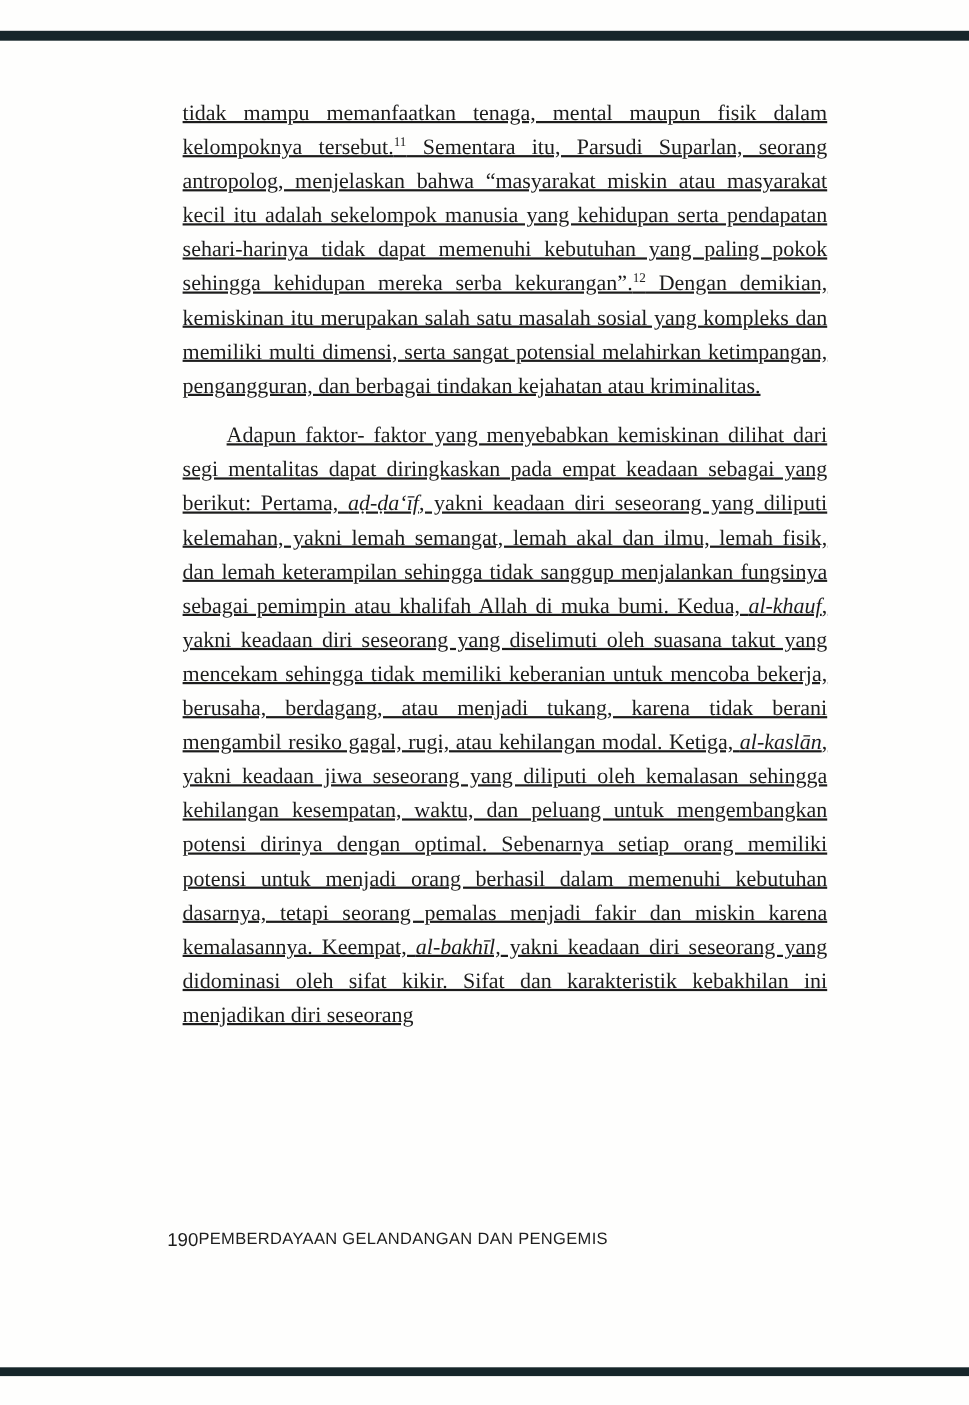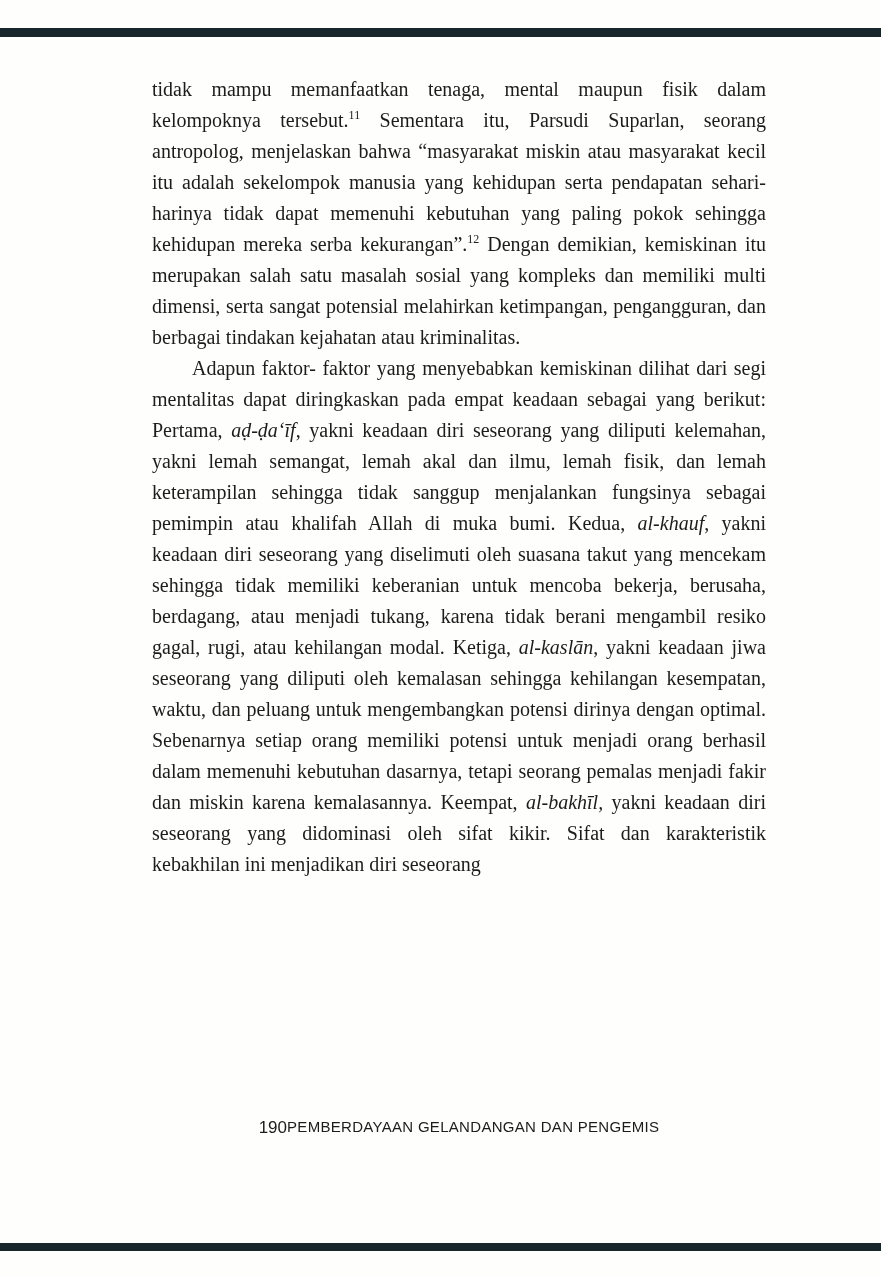--- a/index.html
+++ b/index.html
@@ -28,41 +28,42 @@
     position: absolute;
     left: 152px;
     top: 74px;
     width: 614px;
     color: #1c1c1c;
     font-size: 20px;
     line-height: 31px;
     text-align: justify;
   }
   .body-text p {
-    margin: 0;
+    margin: 14px;
+    text-decoration: underline;
   }
   .body-text p.indent {
     text-indent: 40px;
   }
   .body-text sup {
     font-size: 12px;
     line-height: 0;
     vertical-align: super;
   }
   .body-text i {
     font-style: italic;
   }
 
   .footer {
     position: absolute;
     left: 152px;
     width: 614px;
     top: 1118px;
     display: flex;
-    justify-content: center;
+    justify-content: flex-start;
     align-items: flex-end;
   }
   .page-number {
     font-family: "Liberation Sans", sans-serif;
     font-size: 17px;
     color: #1c1c1c;
   }
   .running-title {
     font-family: "Liberation Sans", sans-serif;
     font-size: 15px;

